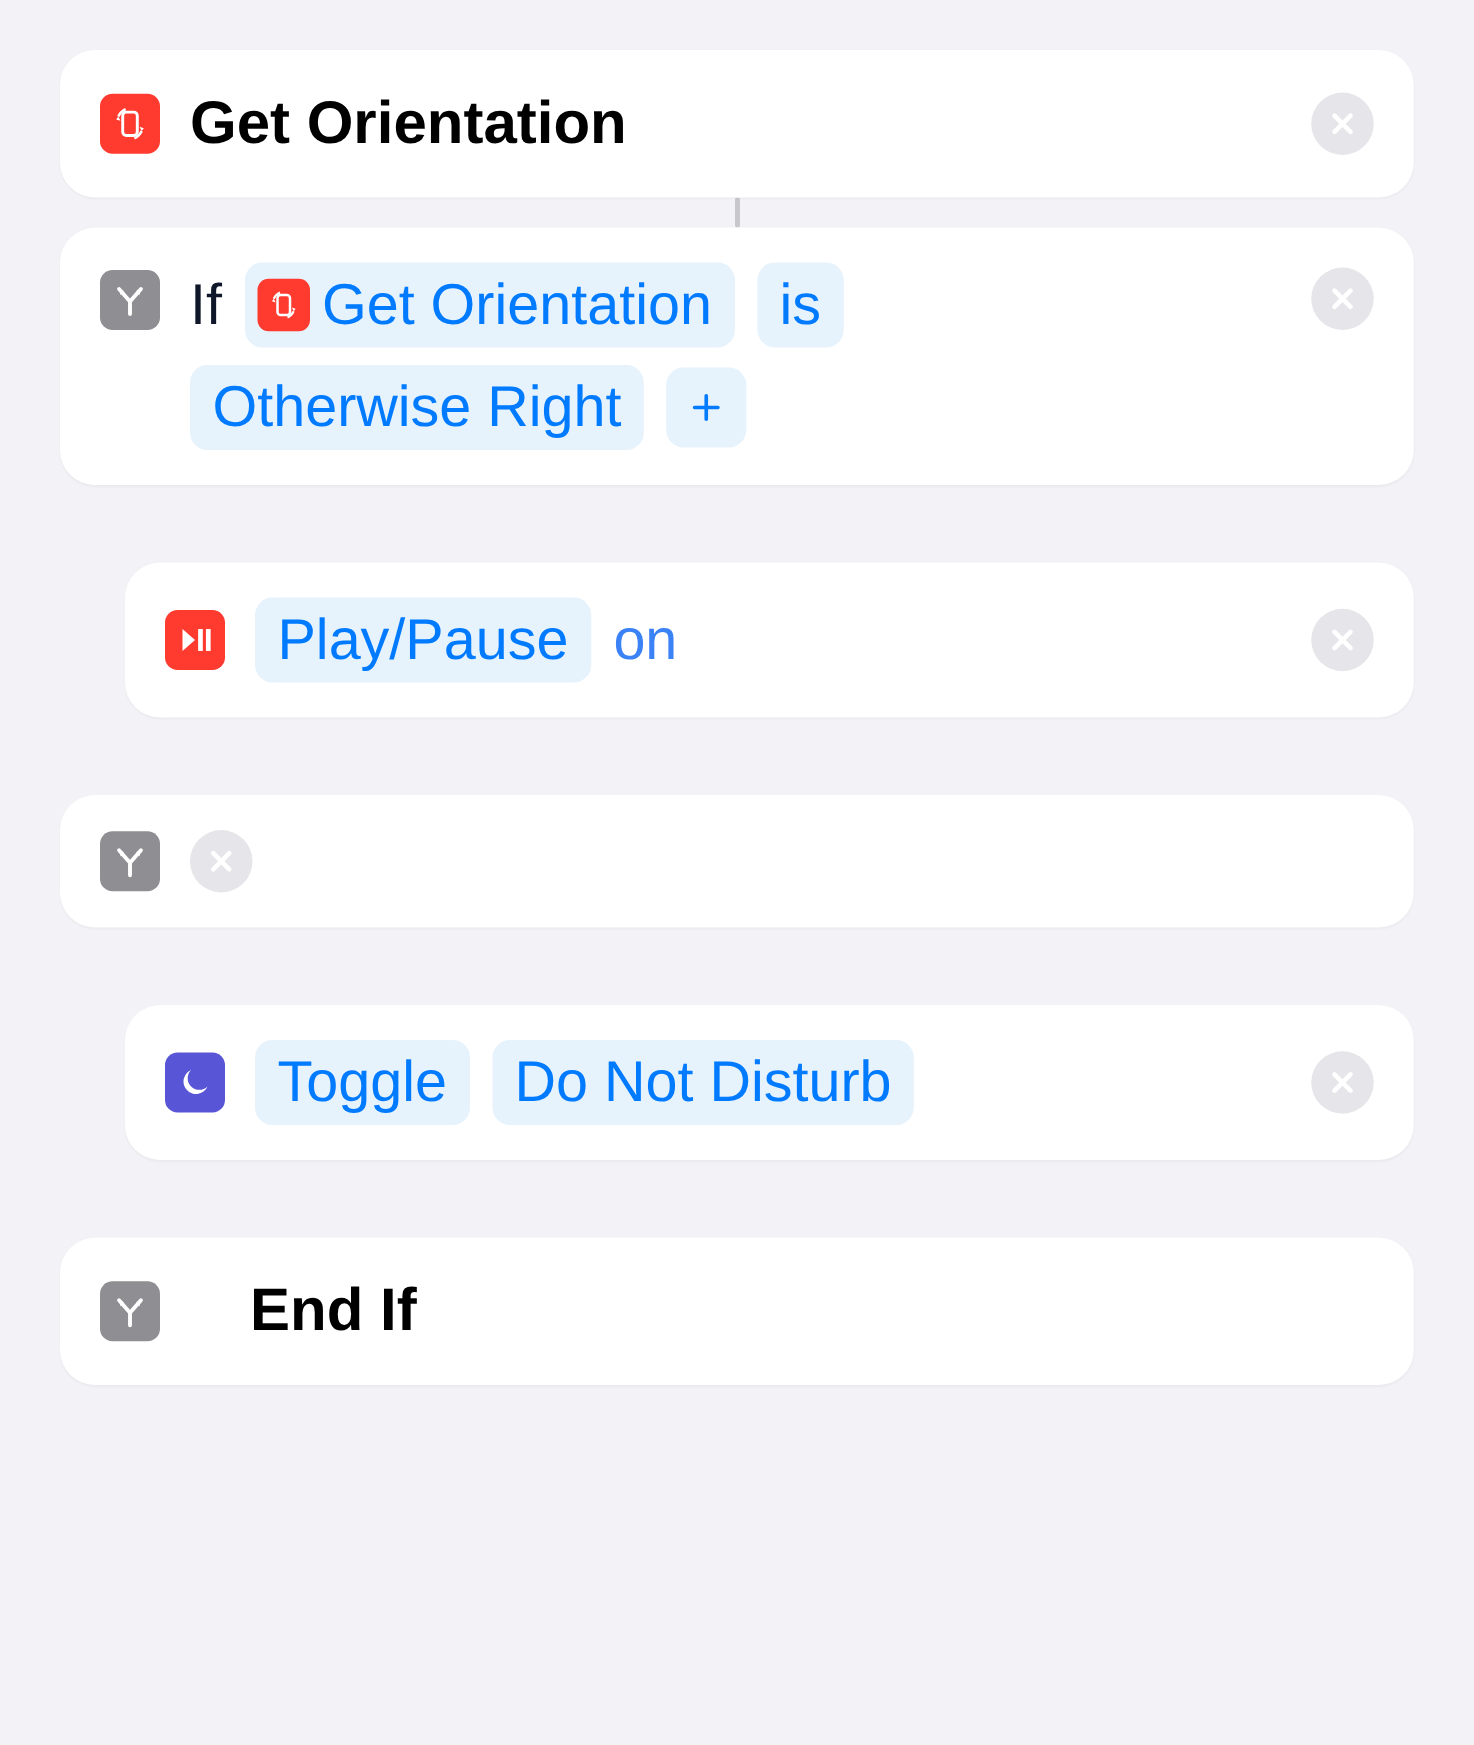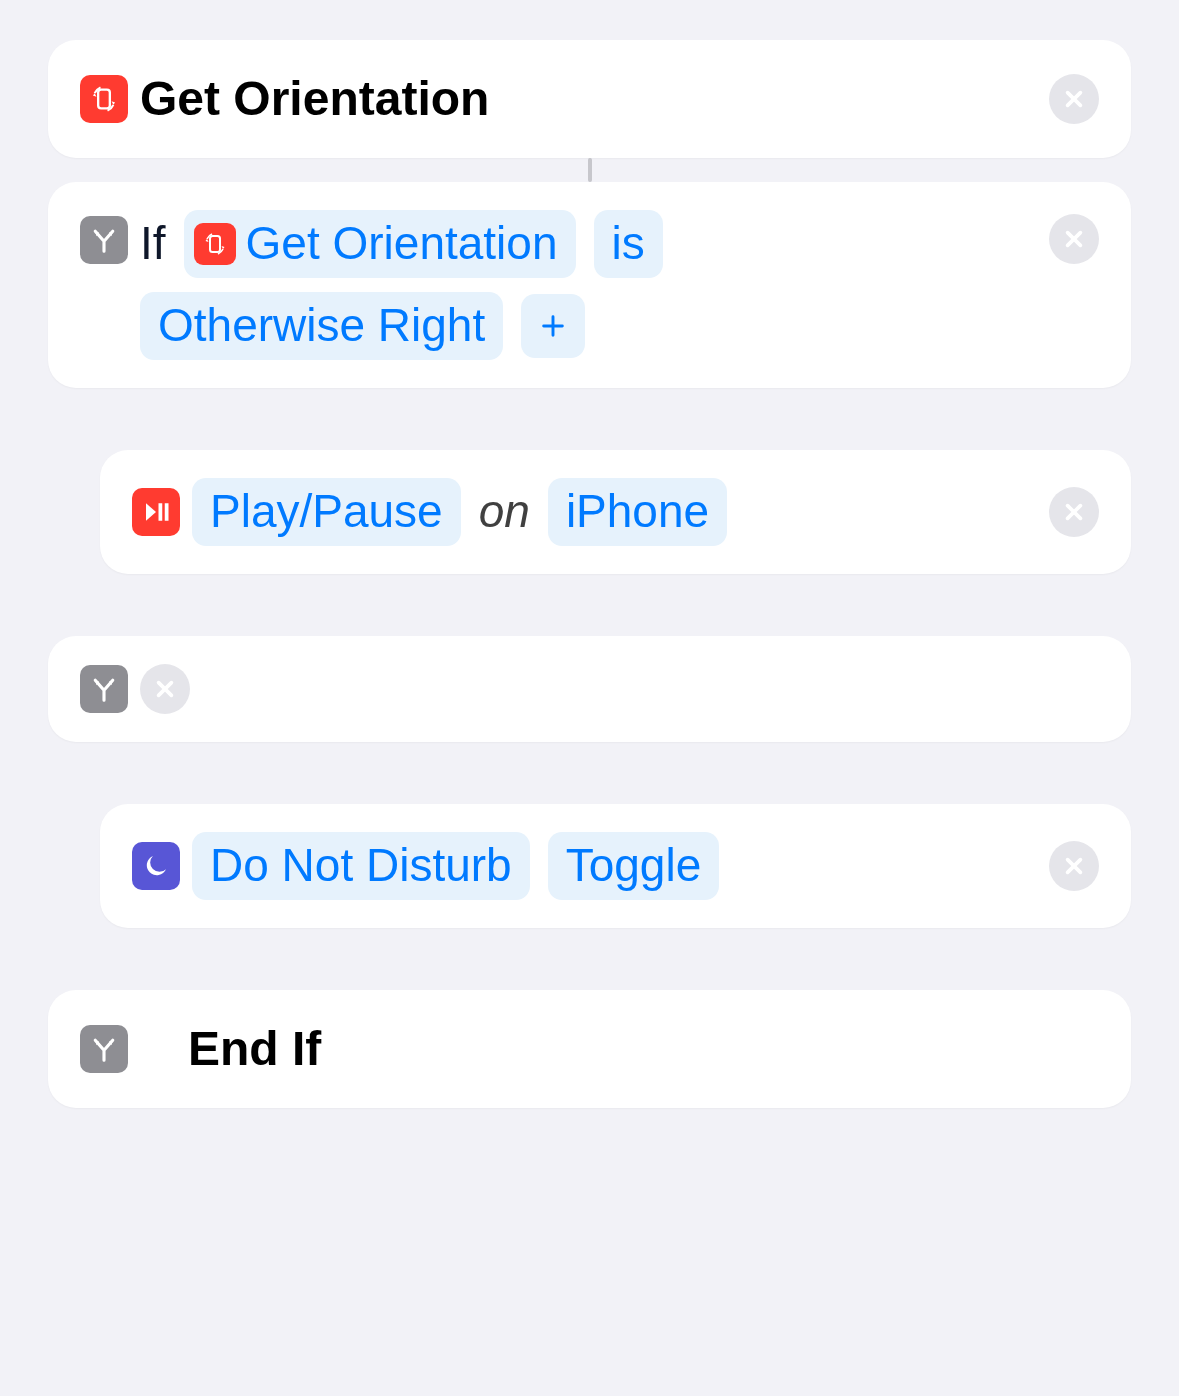--- a/index.html
+++ b/index.html
@@ -8,21 +8,21 @@
       font-family: -apple-system, BlinkMacSystemFont, "SF Pro Display", "Helvetica Neue", sans-serif;
       padding: 40px 48px;
       width: 1179px;
     }
     .card {
       background: #ffffff;
       border-radius: 28px;
       padding: 28px 32px;
       display: flex;
       align-items: center;
-      gap: 12px;
+      gap: 24px;
       box-shadow: 0 1px 2px rgba(0,0,0,0.04);
       position: relative;
     }
     .card-indent {
       margin-left: 52px;
       align-items: center;
     }
     .card-content {
       display: flex;
       align-items: center;
@@ -102,22 +102,21 @@
       width: 64px;
       height: 64px;
       display: inline-flex;
       align-items: center;
       justify-content: center;
       font-size: 40px;
       cursor: pointer;
       border: none;
     }
     .connected-text {
-      color: #404040;
-      font-style: italic;
+      color: #3b82f6;
     }
   </style>
 </head>
 <body>
 
 <div class="card">
   <span class="icon-badge icon-red">
     <svg width="28" height="28" viewBox="0 0 24 24" fill="none">
       <rect x="7" y="4" width="10" height="16" rx="2.5" stroke="white" stroke-width="2"></rect>
       <path d="M4 7 a10 10 0 0 1 5 -5" stroke="white" stroke-width="1.8" fill="none"></path>
@@ -187,23 +186,20 @@
       <path d="M4 5 L4 19 L12 12 Z"></path>
       <rect x="14" y="5" width="3" height="14"></rect>
       <rect x="19" y="5" width="3" height="14"></rect>
     </svg>
   </span>
   <div class="card-content">
     <span class="pill">
       <span>Play/Pause</span>
     </span>
     <span class="connected-text">on</span>
-    <span class="pill">
-      <span>iPhone</span>
-    </span>
   </div>
   <button class="close-btn">
     <svg width="22" height="22" viewBox="0 0 24 24">
         <path d="M5 5 L19 19 M19 5 L5 19" stroke="#ffffff" stroke-width="4" stroke-linecap="round"></path>
       </svg>
   </button>
 </div>
 
 <div class="spacer"></div>
 
@@ -225,24 +221,24 @@
 <div class="spacer"></div>
 
 <div class="card card-indent">
   <span class="icon-badge icon-purple">
     <svg width="30" height="30" viewBox="0 0 24 24" fill="white">
       <path d="M20 14.5 A8 8 0 1 1 9.5 4 A6.5 6.5 0 0 0 20 14.5 Z"></path>
     </svg>
   </span>
   <div class="card-content">
     <span class="pill">
+      <span>Toggle</span>
+    </span>
+    <span class="pill">
       <span>Do Not Disturb</span>
-    </span>
-    <span class="pill">
-      <span>Toggle</span>
     </span>
   </div>
   <button class="close-btn">
     <svg width="22" height="22" viewBox="0 0 24 24">
         <path d="M5 5 L19 19 M19 5 L5 19" stroke="#ffffff" stroke-width="4" stroke-linecap="round"></path>
       </svg>
   </button>
 </div>
 
 <div class="spacer"></div>

